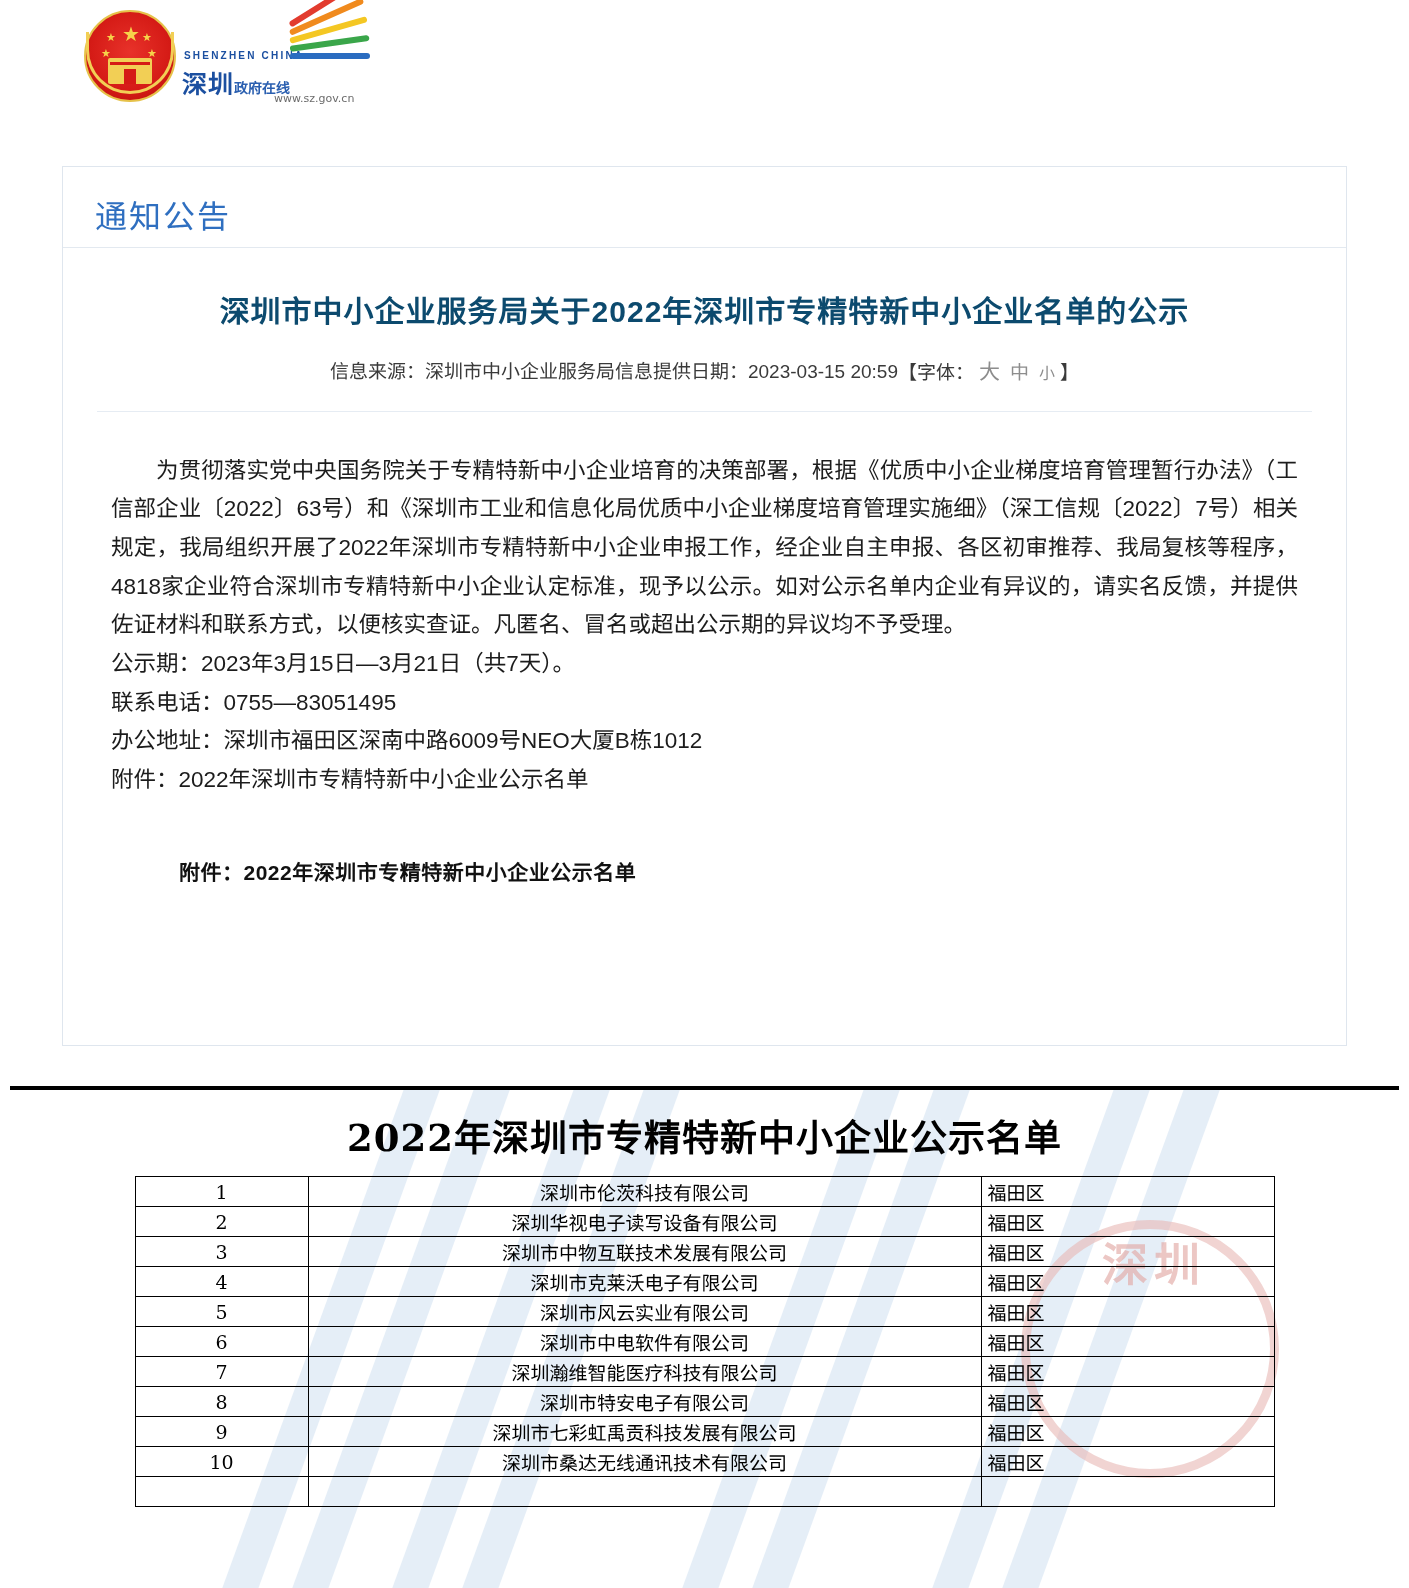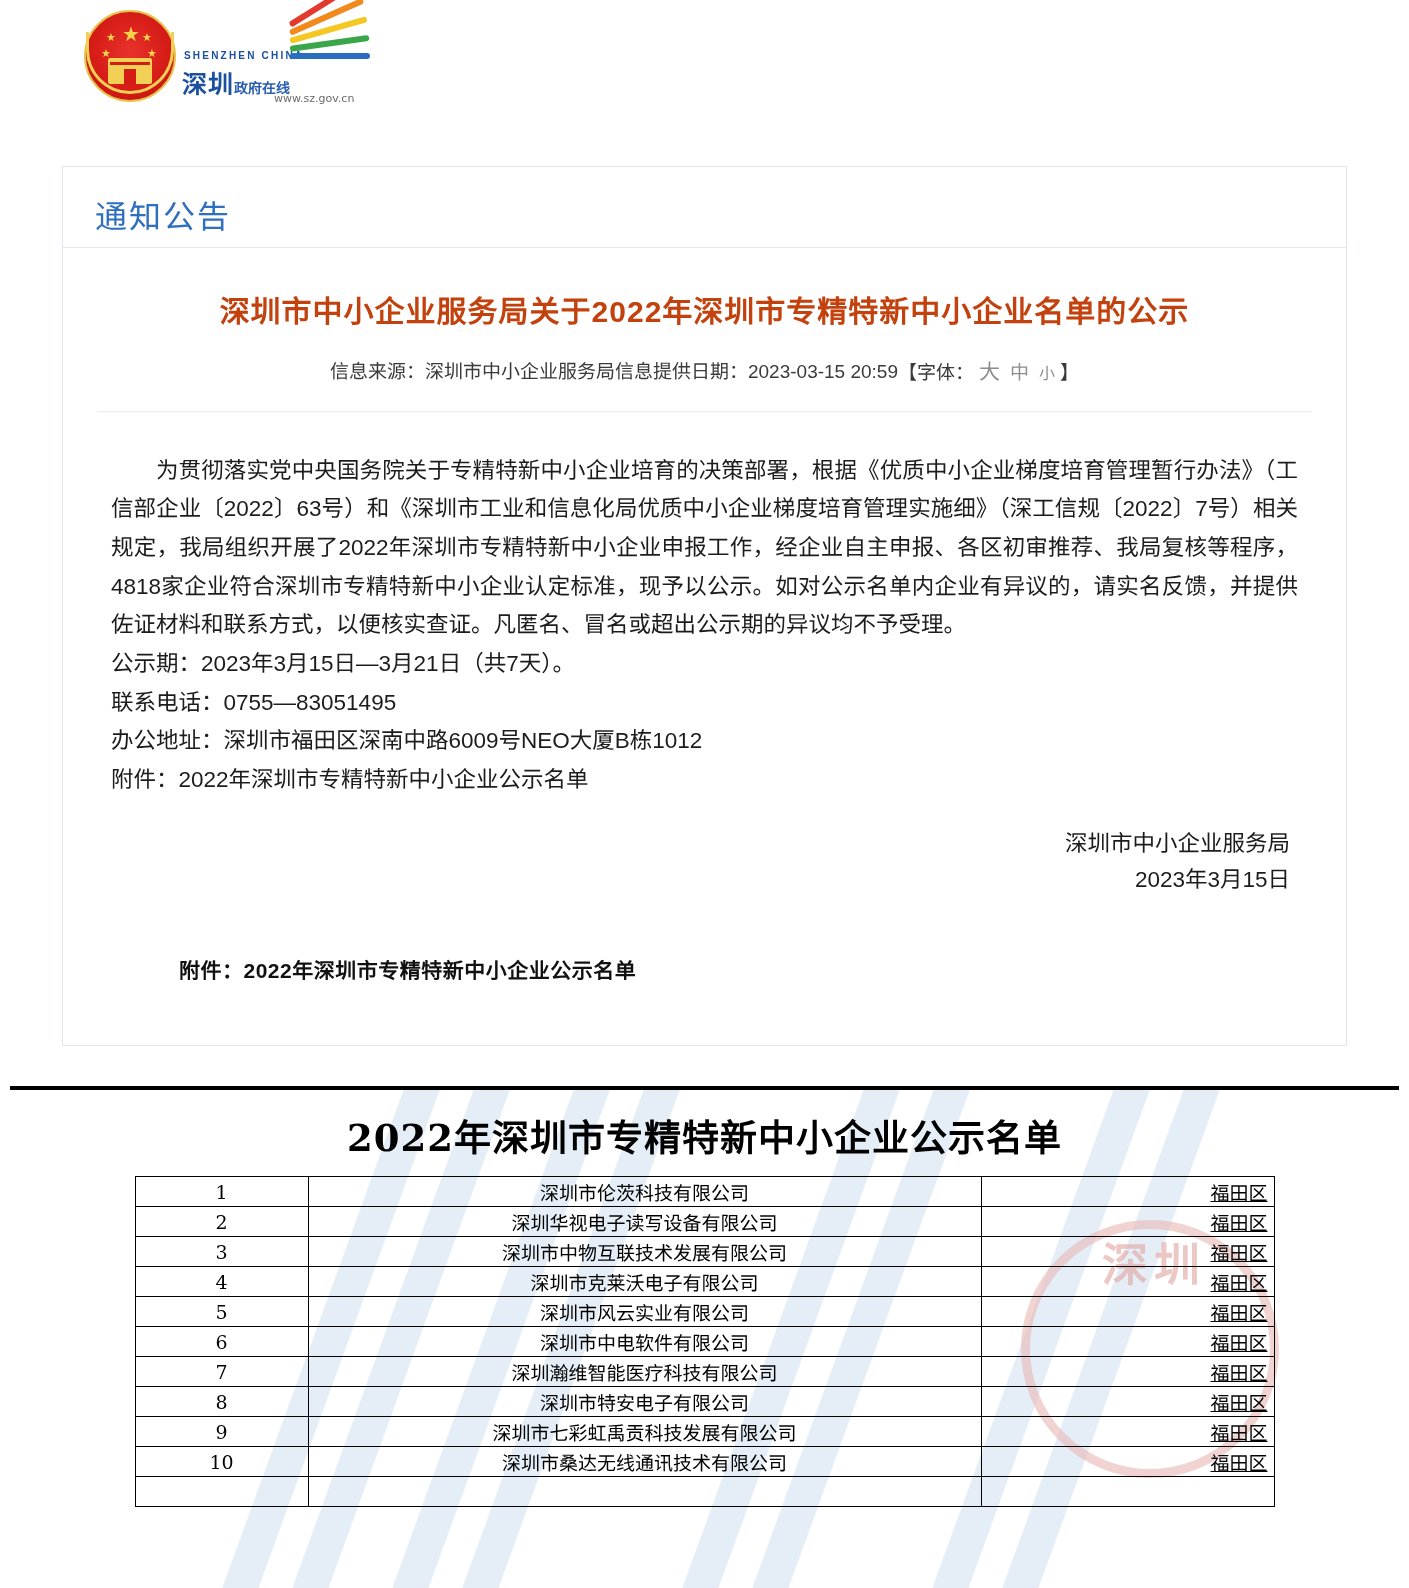--- a/index.html
+++ b/index.html
@@ -141,21 +141,21 @@
     letter-spacing: 2px;
   }
   .card-divider {
     height: 1px;
     background: #e3e9f0;
     margin: 0;
   }
 
   .doc-title {
     text-align: center;
-    color: #c2410c;
+    color: #0c4a6e;
     font-size: 30px;
     font-weight: bold;
     letter-spacing: 1px;
     padding: 44px 40px 0 40px;
     line-height: 1.35;
   }
 
   .meta {
     display: flex;
     justify-content: center;
@@ -280,21 +280,21 @@
     border: 1px solid #000;
     height: 29px;
     font-size: 19px;
     color: #000;
     font-family: "DejaVu Serif", "Liberation Serif", serif;
     padding: 0 6px;
     background: transparent;
   }
   table.list td.idx { width: 160px; text-align: center; }
   table.list td.name { width: 660px; text-align: center; }
-  table.list td.area { width: 280px; text-align: right; text-decoration: underline; }
+  table.list td.area { width: 280px; text-align: left; }
 </style>
 </head>
 <body>
 
 <div id="page">
 
   <div class="logo-band">
     <div class="emblem">
       <div class="circle"></div>
       <div class="wheat"></div>
@@ -341,24 +341,20 @@
 
     <div class="meta-rule"></div>
 
     <div class="body-text">
       <p class="indent">为贯彻落实党中央国务院关于专精特新中小企业培育的决策部署，根据《优质中小企业梯度培育管理暂行办法》（工信部企业〔2022〕63号）和《深圳市工业和信息化局优质中小企业梯度培育管理实施细》（深工信规〔2022〕7号）相关规定，我局组织开展了2022年深圳市专精特新中小企业申报工作，经企业自主申报、各区初审推荐、我局复核等程序，4818家企业符合深圳市专精特新中小企业认定标准，现予以公示。如对公示名单内企业有异议的，请实名反馈，并提供佐证材料和联系方式，以便核实查证。凡匿名、冒名或超出公示期的异议均不予受理。</p>
       <p class="line">公示期：2023年3月15日—3月21日（共7天）。</p>
       <p class="line">联系电话：0755—83051495</p>
       <p class="line">办公地址：深圳市福田区深南中路6009号NEO大厦B栋1012</p>
       <p class="line">附件：2022年深圳市专精特新中小企业公示名单</p>
 
-      <div class="sign">
-        <div>深圳市中小企业服务局</div>
-        <div>2023年3月15日</div>
-      </div>
     </div>
 
     <div class="attach-line">附件：2022年深圳市专精特新中小企业公示名单</div>
   </div>
 
   <div class="attachment">
     <div class="watermark">
       <div class="stripe" style="left:300px;"></div>
       <div class="stripe" style="left:370px;"></div>
       <div class="stripe" style="left:470px;"></div>

